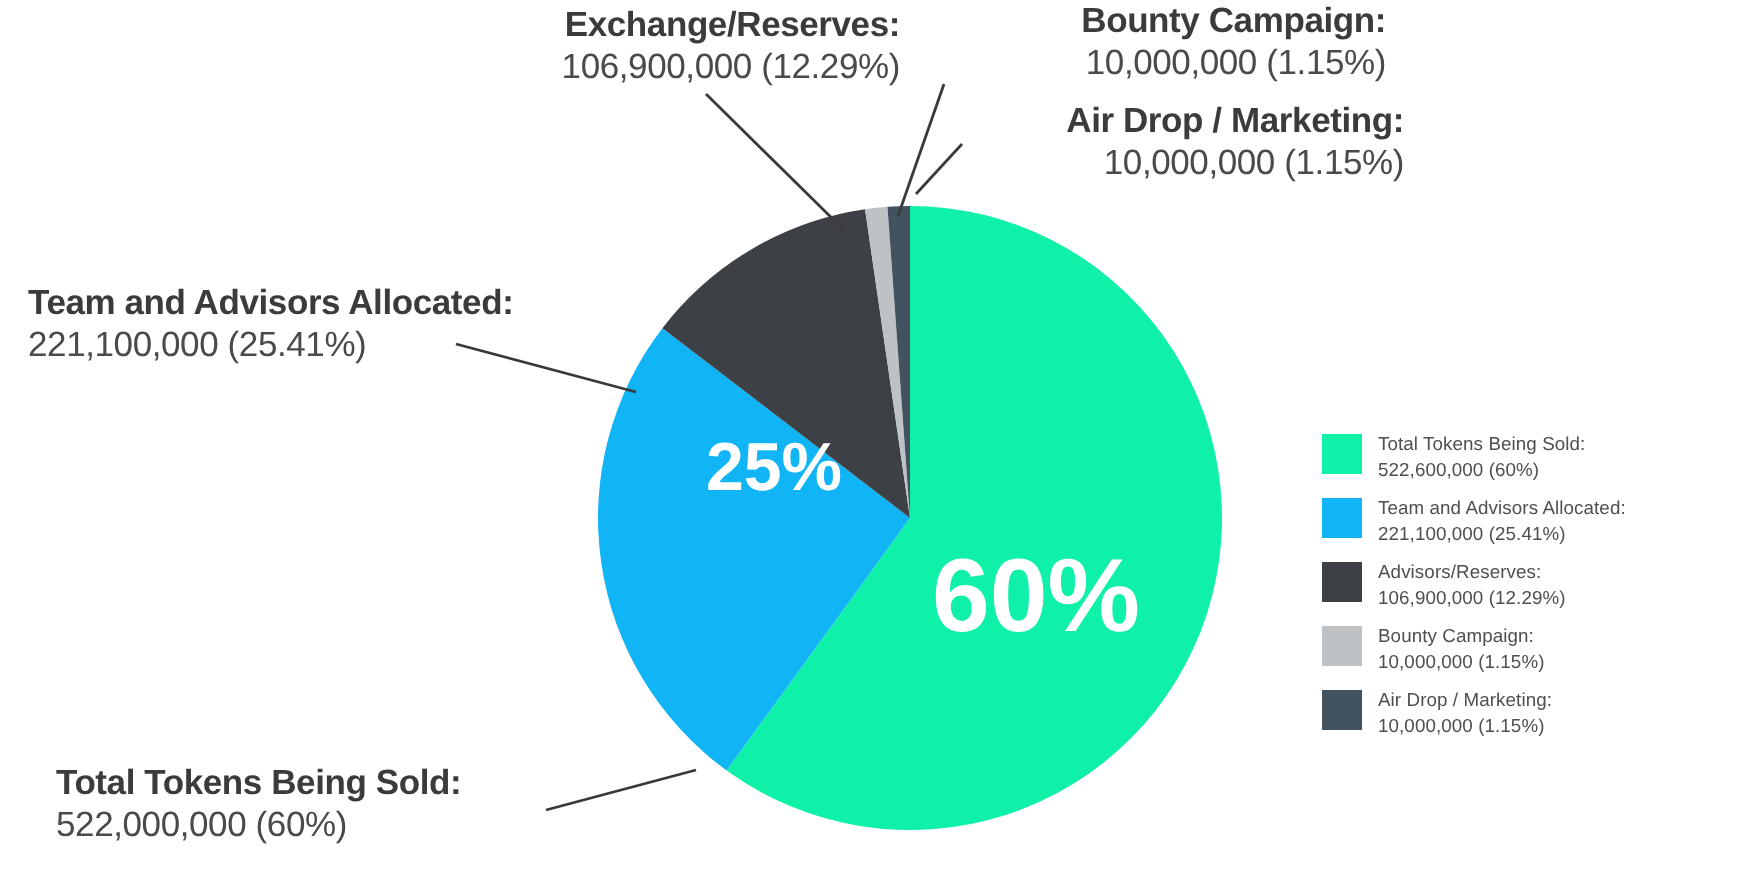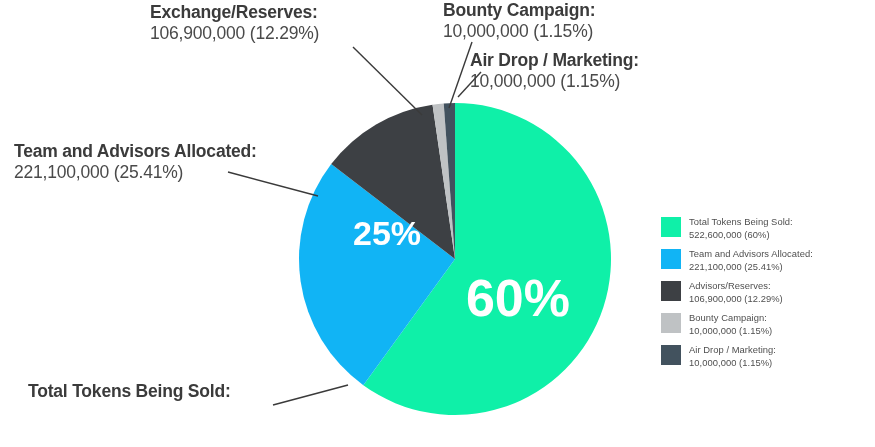--- a/index.html
+++ b/index.html
@@ -34,21 +34,21 @@
     color: #3b3b3b;
     display: block;
   }
   .callout .val {
     font-weight: normal;
     font-size: 17.5px;
     letter-spacing: -0.2px;
     color: #4a4a4a;
     display: block;
   }
-  .callout.ctr { text-align: left; }
+  .callout.ctr { text-align: right; }
   .callout.lft { text-align: left; }
 
   #co-exchange  { left: 150px; top: 2px;  width: 300px; }
   #co-bounty    { left: 443px; top: 0px;  width: 250px; }
   #co-airdrop   { left: 470px; top: 50px; width: 232px; }
   #co-team      { left: 14px;  top: 141px; width: 300px; }
   #co-total     { left: 28px;  top: 381px; width: 300px; }
 
   
   #vector {
@@ -120,20 +120,21 @@
     <span class="val">10,000,000 (1.15%)</span>
   </div>
 
   <div class="callout lft" id="co-team">
     <span class="ttl">Team and Advisors Allocated:</span>
     <span class="val">221,100,000 (25.41%)</span>
   </div>
 
   <div class="callout lft" id="co-total">
     <span class="ttl">Total Tokens Being Sold:</span>
+    <span class="val">522,000,000 (60%)</span>
   </div>
 
   <svg id="vector" viewBox="0 0 875 447">
     <g id="pie-slices">
         <path d="M 455 259 L 455.00 103.00 A 156 156 0 1 1 363.31 385.21 Z" fill="#0ff0a8"></path>
         <path d="M 455 259 L 363.31 385.21 A 156 156 0 0 1 331.20 164.09 Z" fill="#11b4f5"></path>
         <path d="M 455 259 L 331.20 164.09 A 156 156 0 0 1 432.53 104.63 Z" fill="#3d4044"></path>
         <path d="M 455 259 L 432.53 104.63 A 156 156 0 0 1 443.74 103.41 Z" fill="#bfc2c4"></path>
         <path d="M 455 259 L 443.74 103.41 A 156 156 0 0 1 455.00 103.00 Z" fill="#42525e"></path>
       </g>

